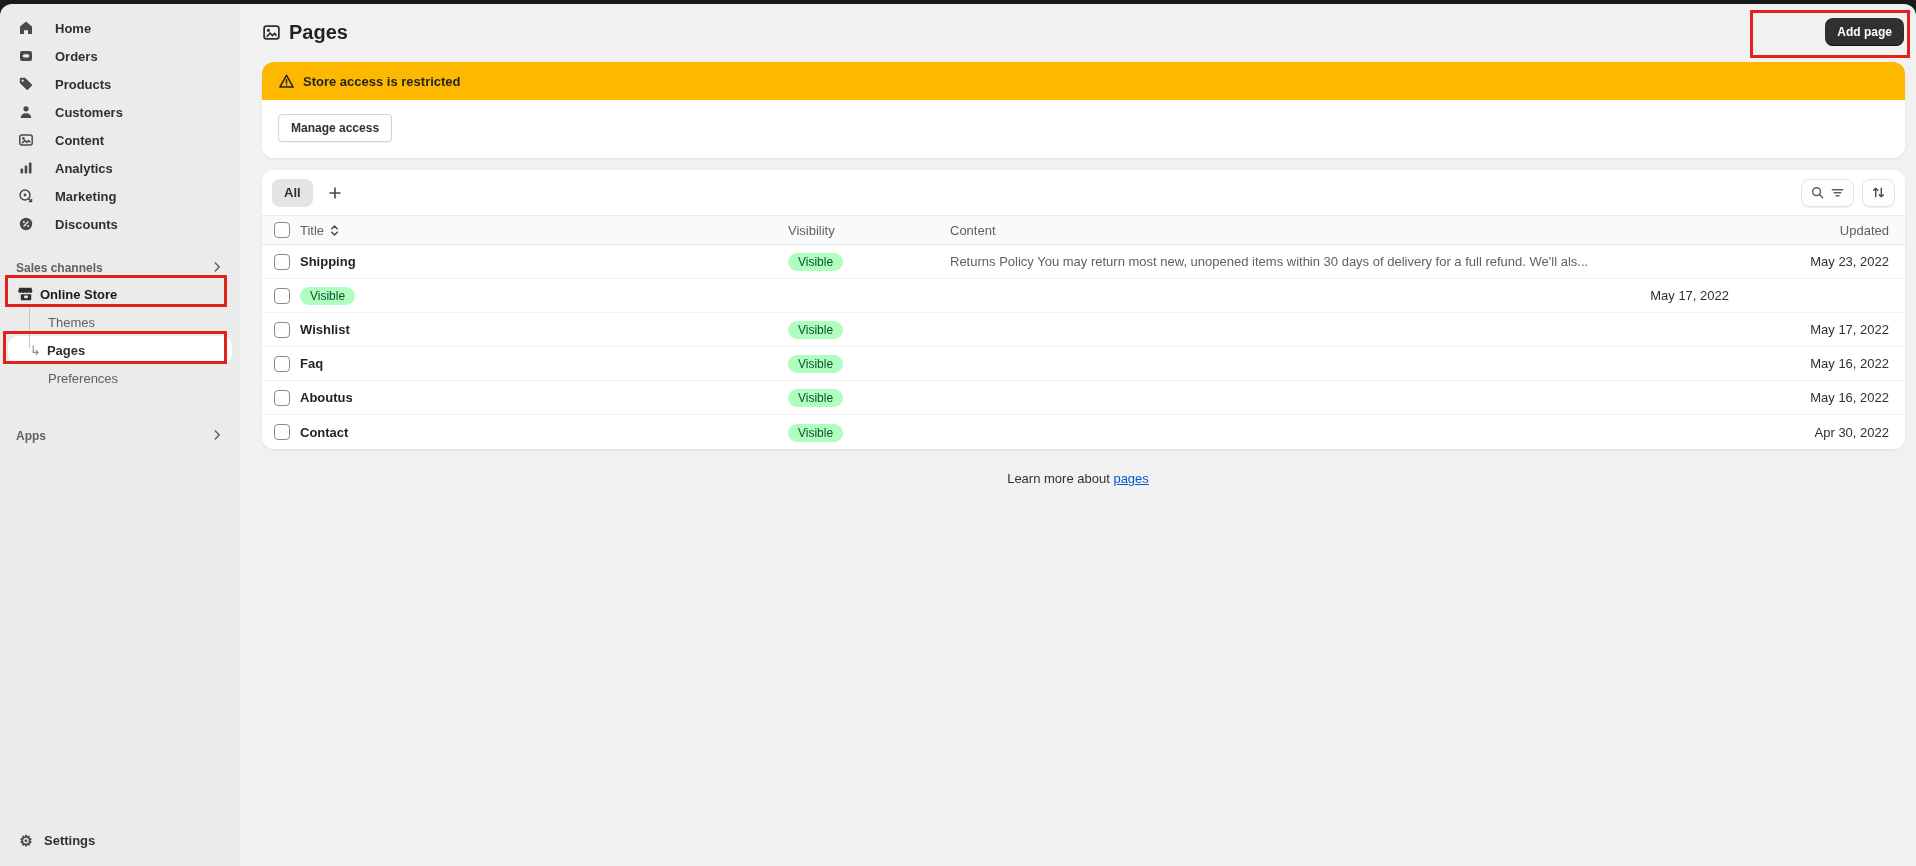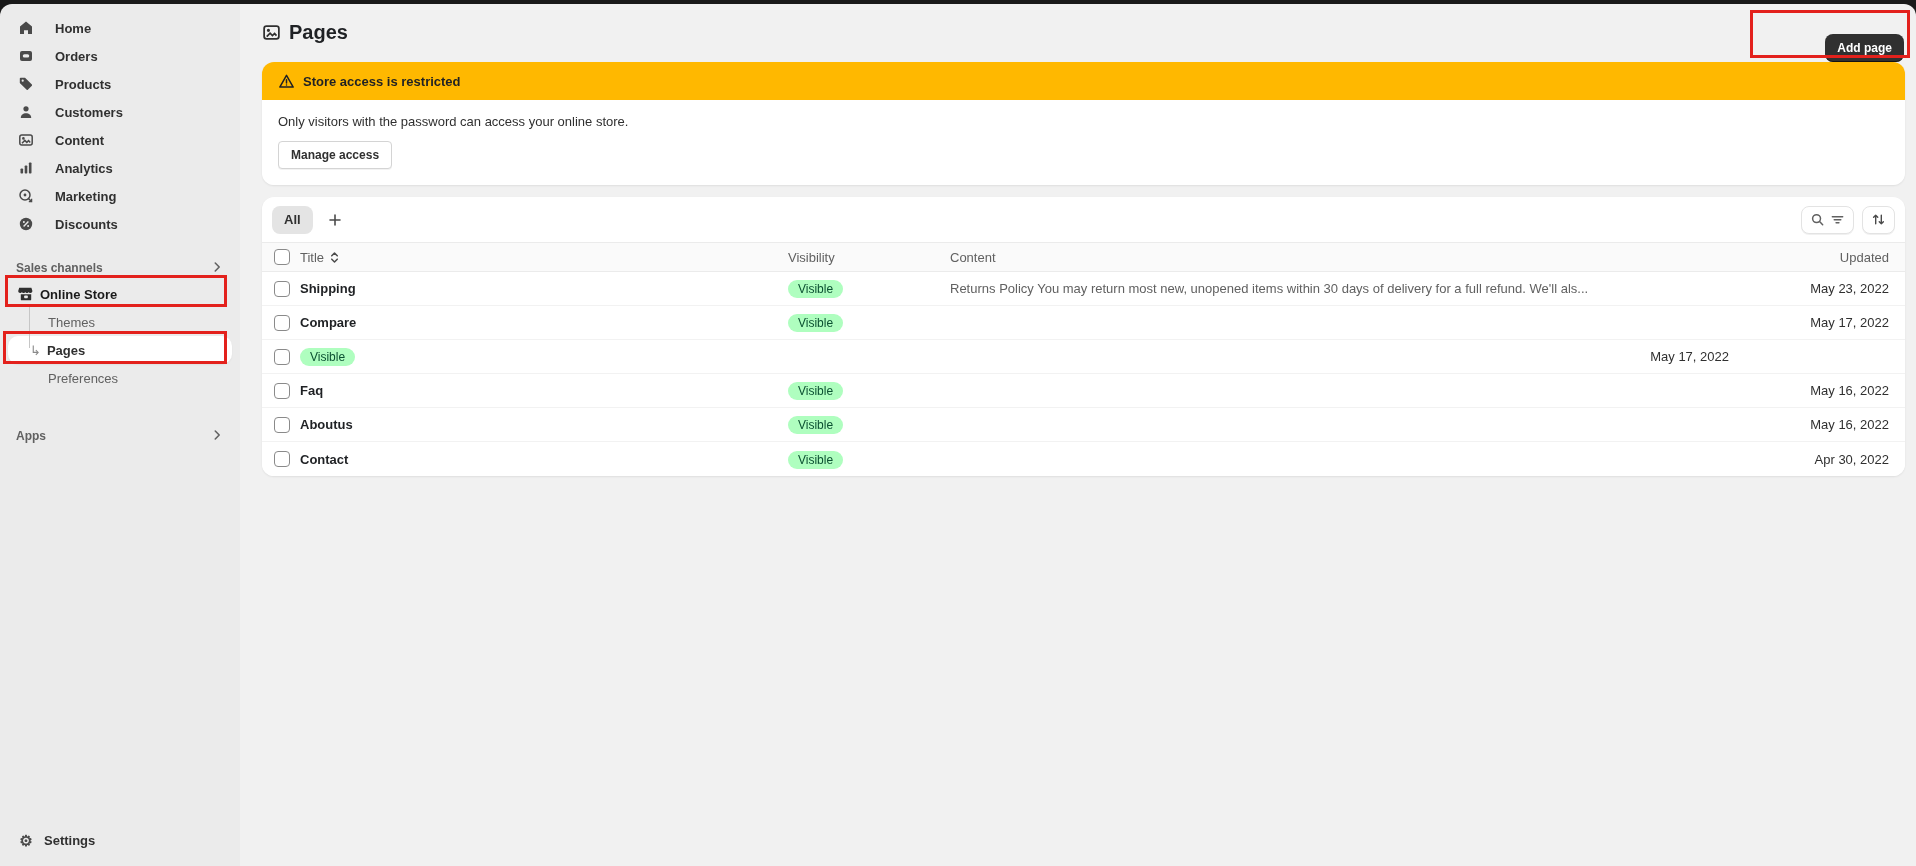--- a/index.html
+++ b/index.html
@@ -27,21 +27,21 @@
                    display:flex; align-items:center; gap:8px; font-size:13px; font-weight:600; color:#303030; cursor:pointer; }
   .gear-glyph { font-size:15px; color:#4a4a4a; line-height:1; }
 
   
   .annotation { position:absolute; border:3px solid #e3211c; pointer-events:none; z-index:50; }
 
   
   .main { position:relative; flex:1; background:#f1f1f1; overflow:hidden; }
   .page-header { position:relative; height:56px; display:flex; align-items:center; padding:0 12px 0 22px; }
   .page-title { display:flex; align-items:center; gap:8px; font-size:20px; font-weight:700; color:#1f2124; }
-  .add-page-btn { position:absolute; right:12px; top:30px; height:28px; padding:0 12px; background:#303030;
+  .add-page-btn { position:absolute; right:12px; top:14px; height:28px; padding:0 12px; background:#303030;
                   color:#ffffff; font-size:12px; font-weight:700; border:none; border-radius:8px; cursor:pointer;
                   box-shadow:inset 0 -1px 0 rgba(0,0,0,.6); }
 
   .banner { margin:2px 11px 0 22px; border-radius:12px; overflow:hidden; box-shadow:0 1px 2px rgba(0,0,0,.08); }
   .banner-head { background:#ffb800; height:38px; display:flex; align-items:center; gap:8px; padding:0 16px;
                  font-size:13px; font-weight:700; color:#1f2124; }
   .banner-body { background:#ffffff; padding:14px 16px 16px 16px; }
   .banner-text { font-size:13px; color:#303030; margin-bottom:12px; }
   .manage-btn { height:28px; padding:0 12px; background:#ffffff; border:1px solid #d4d4d4; border-radius:4px;
                 font-size:12px; font-weight:700; color:#303030; cursor:pointer; box-shadow:0 1px 0 rgba(0,0,0,.05); }
@@ -236,21 +236,20 @@
         <span style="display:flex;align-items:center;">
             <svg width="17" height="17" viewBox="0 0 16 16" fill="none" stroke="#1f2124" stroke-width="1.4" stroke-linejoin="round">
               <path d="M8 2.2 14.3 13.2 H1.7 Z"></path>
               <path d="M8 6.4 v3.1" stroke-linecap="round"></path>
               <circle cx="8" cy="11.3" r="0.7" fill="#1f2124" stroke="none"></circle>
             </svg>
           </span>
         <span>Store access is restricted</span>
       </div>
       <div class="banner-body">
-        <div class="banner-text">Only visitors with the password can access your online store.</div>
         <button class="manage-btn">Manage access</button>
       </div>
     </div>
 
     <div class="card">
       <div class="card-toolbar">
         <div class="tab-pill">All</div>
         <div class="add-tab">
           <span style="display:flex;align-items:center;">
               <svg width="16" height="16" viewBox="0 0 16 16" stroke="#4a4a4a" stroke-width="1.6" stroke-linecap="round">
@@ -308,30 +307,30 @@
     <div class="cell-title">Shipping</div>
     <div><span class="badge">Visible</span></div>
     <div class="cell-content">Returns Policy You may return most new, unopened items within 30 days of delivery for a full refund. We'll als...</div>
     <div class="cell-updated">May 23, 2022</div>
   </div>
 
   <div class="grid-row trow">
     <div>
               <div class="checkbox"></div>
             </div>
-    <div class="cell-title">Compare</div>
     <div><span class="badge">Visible</span></div>
     <div class="cell-content" style="display: block;"></div>
     <div class="cell-updated">May 17, 2022</div>
   </div>
 
   <div class="grid-row trow">
     <div>
               <div class="checkbox"></div>
             </div>
+    <div class="cell-title">Wishlist</div>
     <div><span class="badge">Visible</span></div>
     <div class="cell-content" style="display: block;"></div>
     <div class="cell-updated">May 17, 2022</div>
   </div>
 
   <div class="grid-row trow">
     <div>
               <div class="checkbox"></div>
             </div>
     <div class="cell-title">Faq</div>
@@ -355,15 +354,19 @@
               <div class="checkbox"></div>
             </div>
     <div class="cell-title">Contact</div>
     <div><span class="badge">Visible</span></div>
     <div class="cell-content" style="display: block;"></div>
     <div class="cell-updated">Apr 30, 2022</div>
   </div>
 </div>
     </div>
 
+    <div class="learn-more">
+      <span>Learn more about</span>
+      <a>pages</a>
+    </div>
 
   </main>
 </div>
 
 </body></html>

